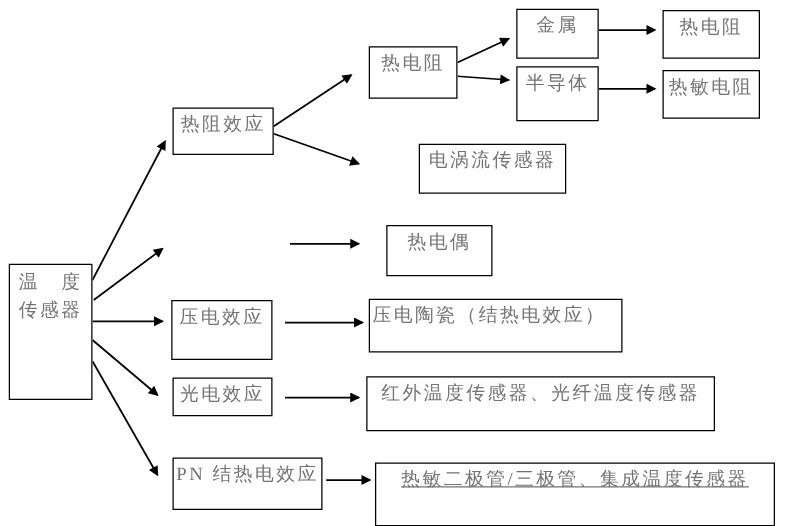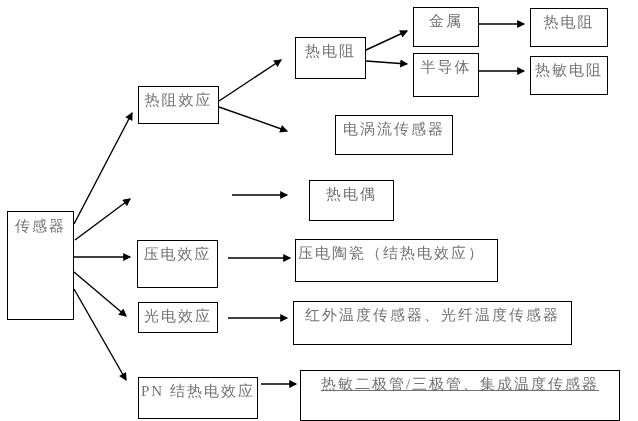--- a/index.html
+++ b/index.html
@@ -73,27 +73,28 @@
     <line x1="366" y1="61" x2="407" y2="64" marker-end="url(#ah)"></line>
     <line x1="479" y1="24" x2="524" y2="24" marker-end="url(#ah)"></line>
     <line x1="479" y1="71" x2="524" y2="71" marker-end="url(#ah)"></line>
     <line x1="232" y1="195" x2="287" y2="195" marker-end="url(#ah)"></line>
     <line x1="228" y1="258" x2="290" y2="258" marker-end="url(#ah)"></line>
     <line x1="228" y1="318" x2="287" y2="318" marker-end="url(#ah)"></line>
     <line x1="261" y1="384" x2="296" y2="384" marker-end="url(#ah)"></line>
   </svg>
 
   <div class="node root" style="left:7px; top:211px; width:67px; height:109px;">
+    <span class="line">温　度</span>
     <span class="line">传感器</span>
   </div>
 
   <div class="node" style="left:138px; top:86px; width:81px; height:38px;">热阻效应</div>
   <div class="node" style="left:137px; top:240px; width:81px; height:48px;">压电效应</div>
   <div class="node" style="left:138px; top:302px; width:80px; height:31px;">光电效应</div>
-  <div class="node" style="left:138px; top:366px; width:120px; height:42px;margin-top:11px;">PN 结热电效应</div>
+  <div class="node" style="left:138px; top:366px; width:120px; height:42px;">PN 结热电效应</div>
 
   <div class="node" style="left:295px; top:37px; width:71px; height:42px;">热电阻</div>
   <div class="node" style="left:295px; top:115px; width:118px; height:40px;margin-left:40px;">电涡流传感器</div>
   <div class="node" style="left:293px; top:180px; width:85px; height:41px;margin-left:16px;">热电偶</div>
   <div class="node align-left" style="left:295px; top:239px; width:203px; height:43px;">压电陶瓷（结热电效应）</div>
   <div class="node" style="left:293px; top:301px; width:279px; height:44px;">红外温度传感器、光纤温度传感器</div>
   <div class="node" style="left:300px; top:370px; width:320px; height:51px;text-decoration:underline;">热敏二极管/三极管、集成温度传感器</div>
 
   <div class="node" style="left:413px; top:7px; width:66px; height:40px;">金属</div>
   <div class="node" style="left:413px; top:53px; width:66px; height:44px;">半导体</div>

